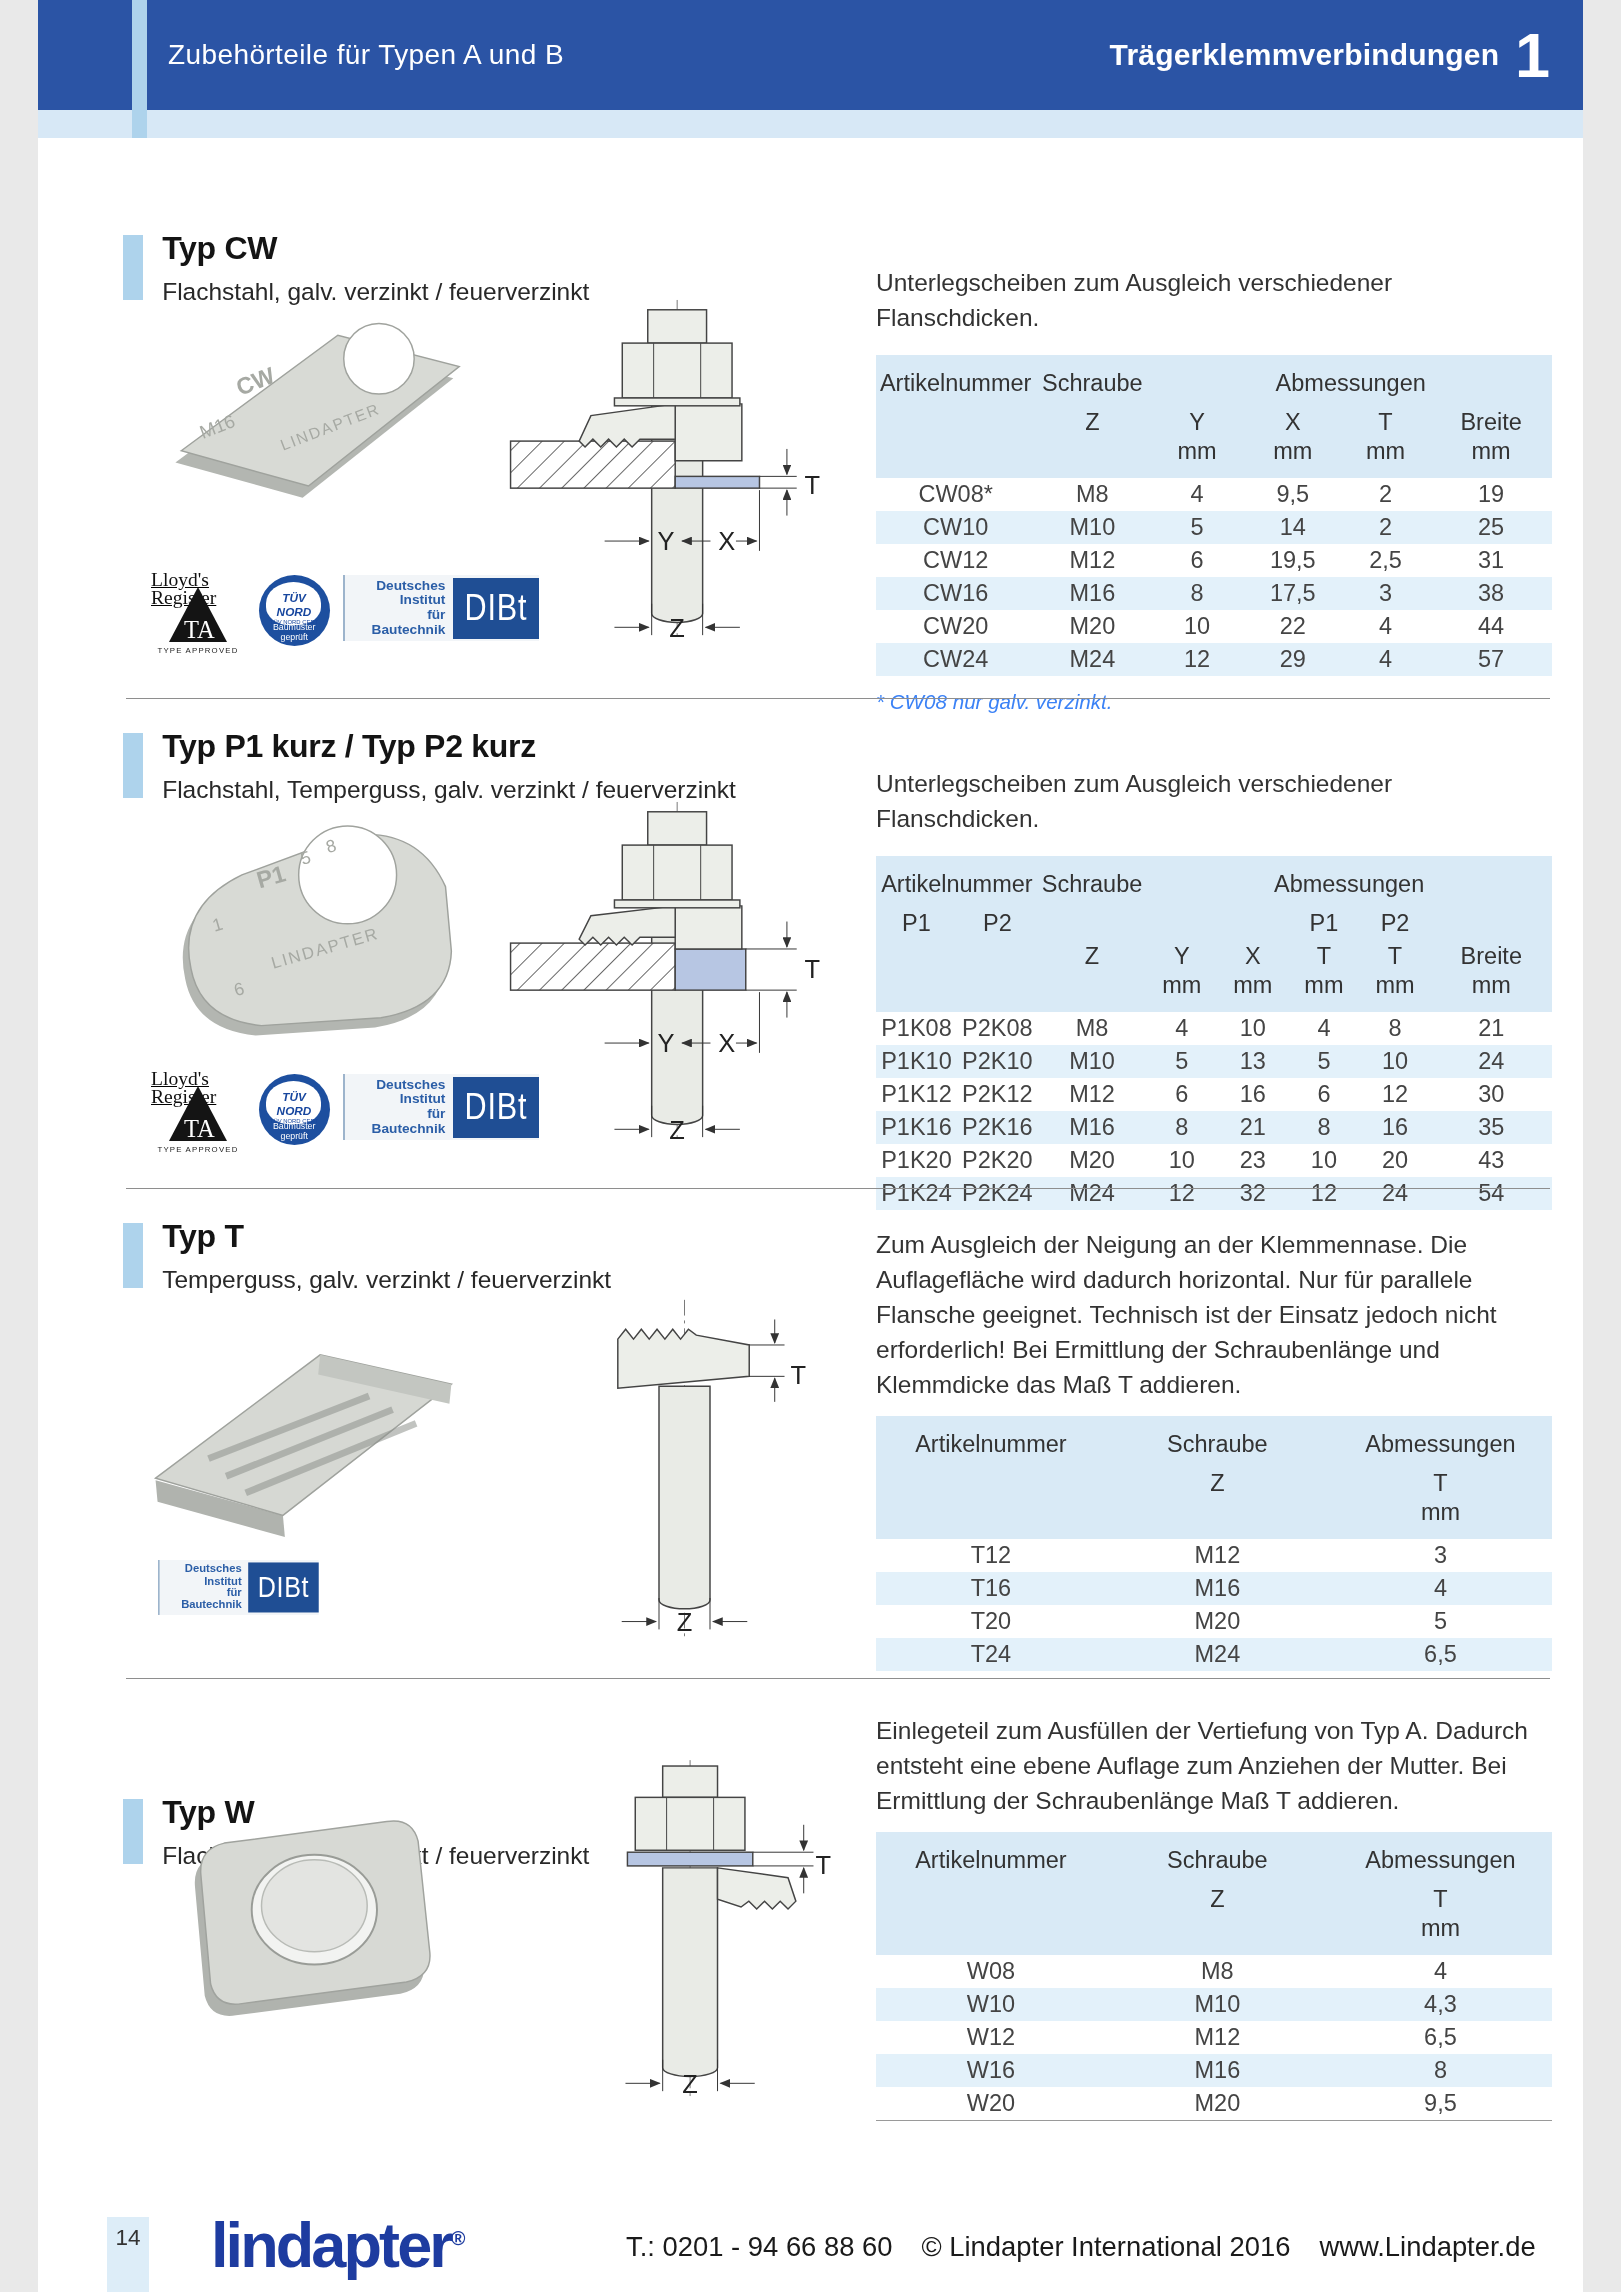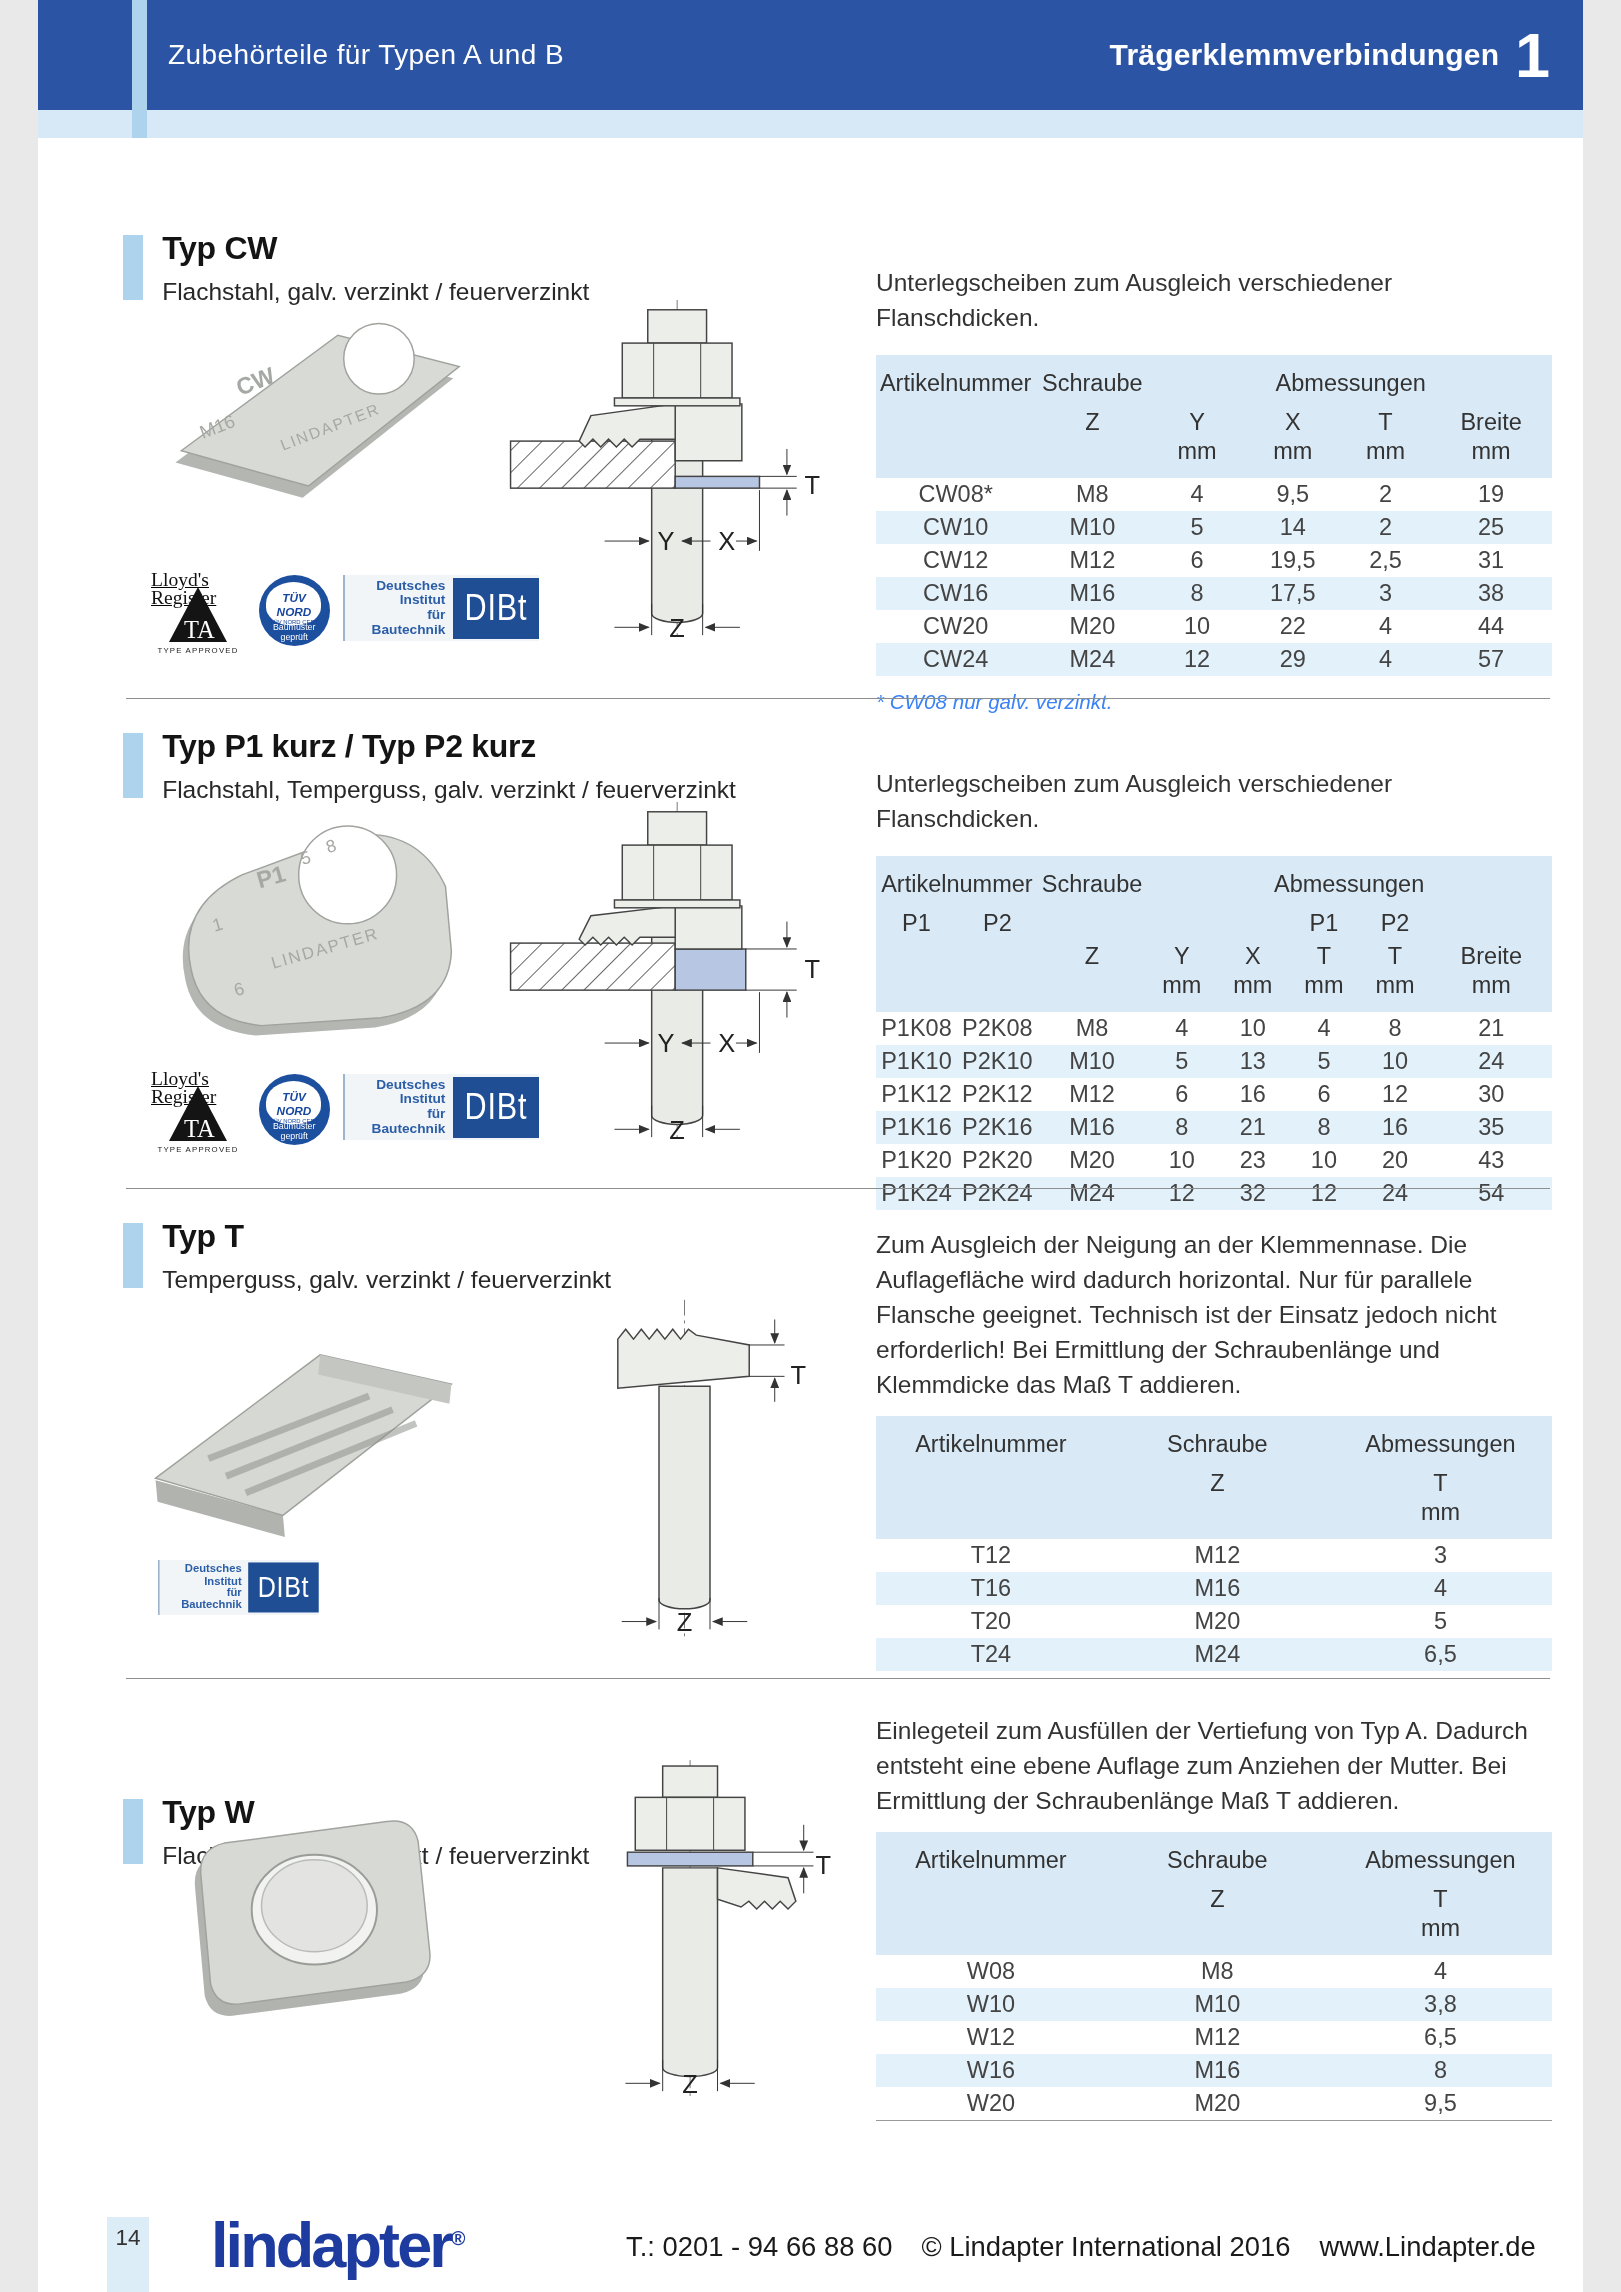--- a/index.html
+++ b/index.html
@@ -613,21 +613,21 @@
           </thead>
           <tbody>
             <tr>
               <td>W08</td>
               <td>M8</td>
               <td>4</td>
             </tr>
             <tr>
               <td>W10</td>
               <td>M10</td>
-              <td>3,8</td>
+              <td>4,3</td>
             </tr>
             <tr>
               <td>W12</td>
               <td>M12</td>
               <td>6,5</td>
             </tr>
             <tr>
               <td>W16</td>
               <td>M16</td>
               <td>8</td>

